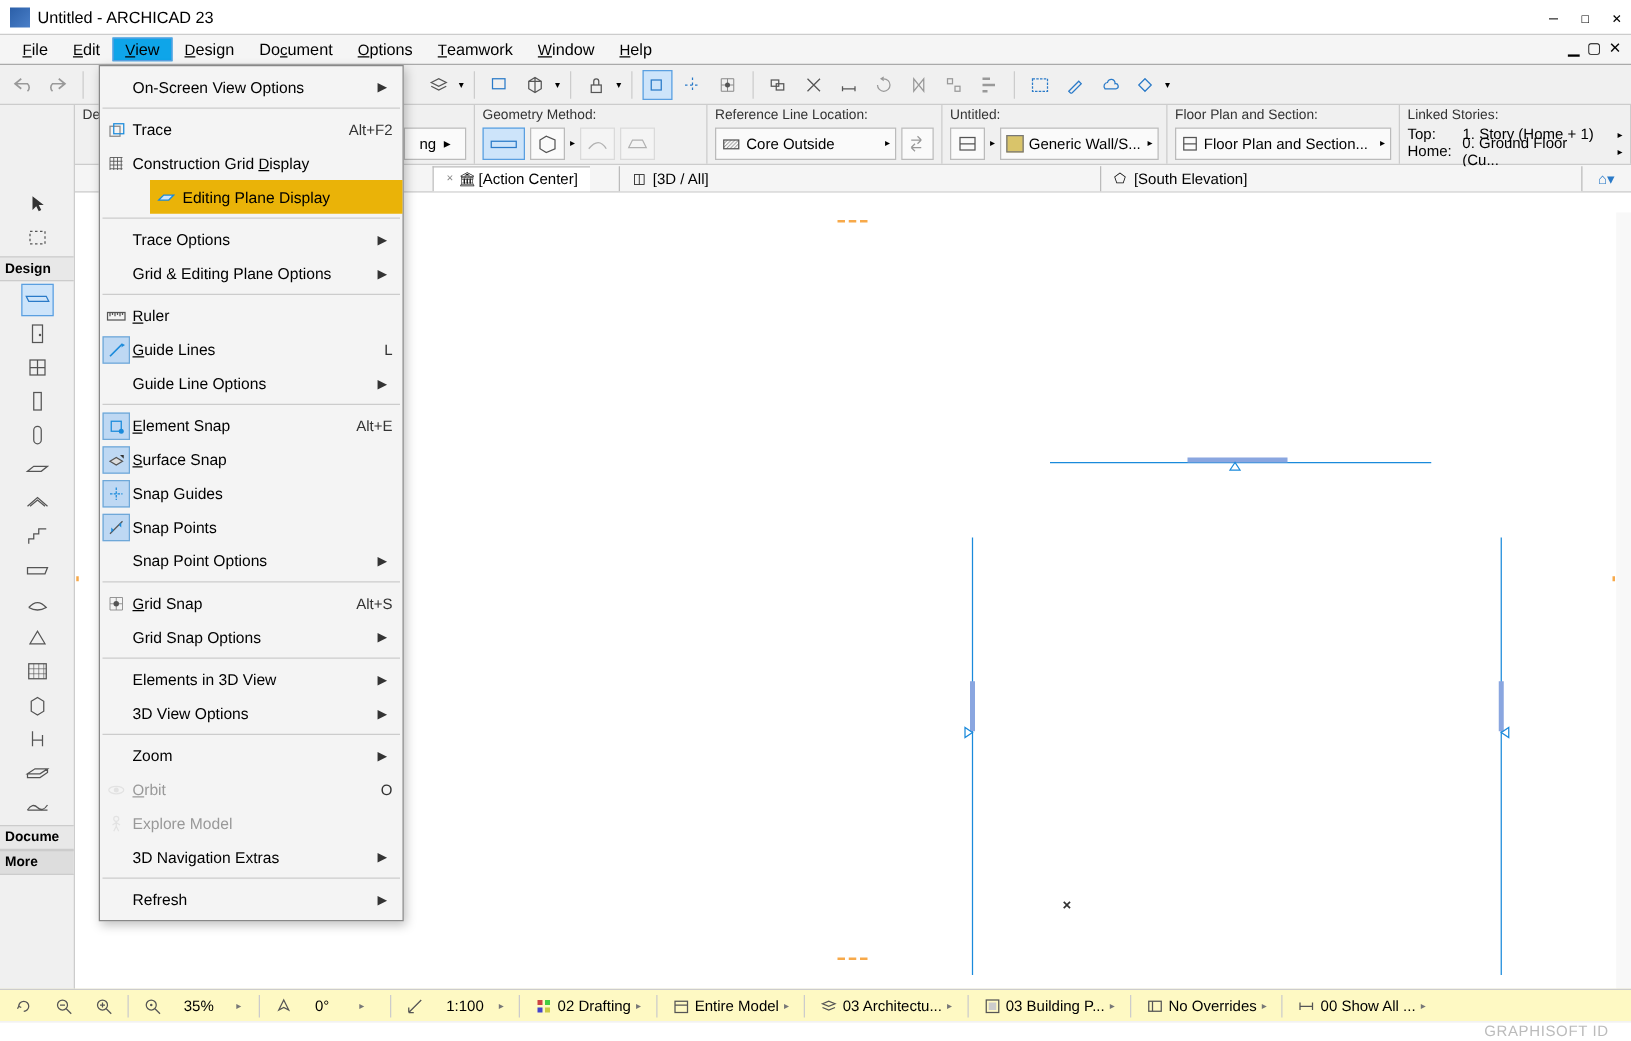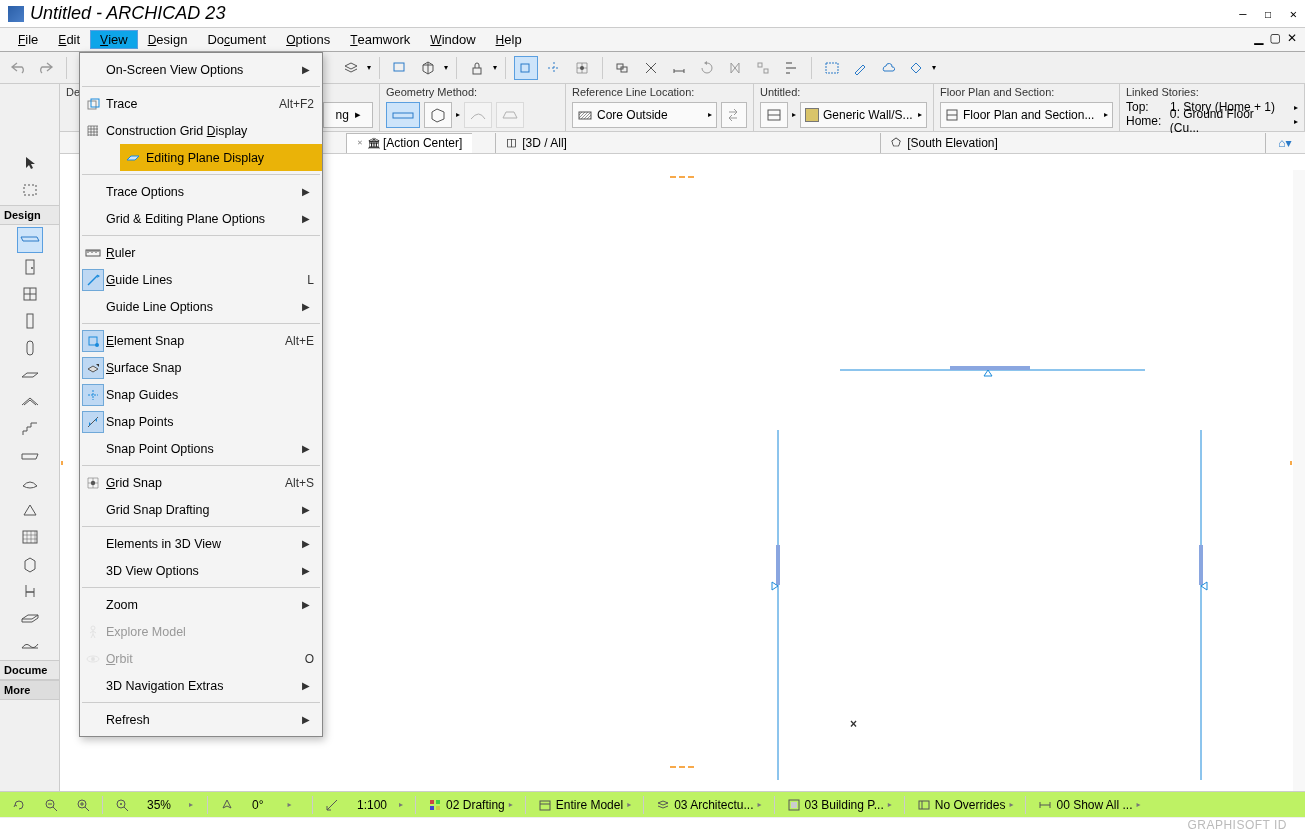--- a/index.html
+++ b/index.html
@@ -1,21 +1,21 @@
 <!DOCTYPE html>
 <html><head>
 <meta charset="utf-8">
 <style>
 * { margin: 0; padding: 0; box-sizing: border-box; font-family: "Segoe UI", Tahoma, sans-serif; font-size: 12px; }
 body { background: #fff; overflow: hidden; width: 1305px; height: 833px; position: relative; }
 
 
 .titlebar { height: 28px; display: flex; align-items: center; padding: 0 8px; border-bottom: 1px solid #ccc; }
 .titlebar .app-icon { width: 16px; height: 16px; background: linear-gradient(135deg,#2b5fa8,#4a7fc8); margin-right: 6px; }
-.titlebar .title { flex: 1; font-size: 18px; font-style: italic; }
+.titlebar .title { flex: 1; font-size: 13px; }
 .titlebar .win-controls { display: flex; gap: 18px; font-size: 14px; }
 .titlebar .win-controls span { cursor: pointer; font-family: Consolas, monospace; }
 
 
 .menubar { height: 24px; display: flex; align-items: center; padding: 0 8px; border-bottom: 1px solid #aaa; background: #f5f5f5; position:relative;}
 .menubar .menu { padding: 2px 10px; cursor: pointer; font-size: 13px; }
 .menubar .menu u { text-decoration: underline; }
 .menubar .menu.active { background: #0ea5e9; border: 1px solid #5a9fe0; padding: 1px 9px; }
 .menubar .doc-icons { position:absolute; right:6px; top:3px; display:flex; gap:2px; font-size:11px;}
 .menubar .doc-icons span { cursor:pointer; padding:0 2px;}
@@ -60,21 +60,21 @@
 .toolcol { display:flex; flex-direction:column; align-items:center; gap:1px; padding:2px 0;}
 .toolcol .tool { width:26px; height:26px; display:flex; align-items:center; justify-content:center; cursor:pointer; border:1px solid transparent;}
 .toolcol .tool.sel { background:#cde4fa; border-color:#5a9fe0;}
 
 
 .canvas { position:absolute; left:60px; top:170px; right:12px; bottom:42px; background:#fff; }
 .canvas .orange { position:absolute; border-top:2px dashed #f7a94a; width:24px;}
 .canvas svg { width:100%; height:100%;}
 
 
-.bottombar { position:absolute; bottom:16px; left:0; right:0; height:26px; background:#bef264; border-top:1px solid #ccc; display:flex; align-items:center; padding:0 6px; gap:6px; font-size:11px;}
+.bottombar { position:absolute; bottom:16px; left:0; right:0; height:26px; background:#fef9c3; border-top:1px solid #ccc; display:flex; align-items:center; padding:0 6px; gap:6px; font-size:11px;}
 .bb-btn { padding:2px 6px; display:inline-flex; align-items:center; gap:4px; cursor:pointer;}
 .bb-sep { width:1px; height:18px; background:#ccc;}
 .bb-arrow { font-size:8px; color:#777;}
 
 
 .statusbar { position:absolute; bottom:0; left:0; right:0; height:16px; background:#fff; border-top:1px solid #eee; text-align:right; padding-right:18px; font-size:11px; color:#bbb; letter-spacing:0.5px;}
 
 
 .rightstrip { position:absolute; right:0; top:170px; width:12px; bottom:42px; background:#f8f8f8;}
 
@@ -622,60 +622,60 @@
         <svg width="14" height="14">
           <path d="M2 2 H12 M2 7 H12 M2 12 H12 M2 2 V12 M7 2 V12 M12 2 V12" stroke="#888" stroke-width="0.7"></path>
           <circle cx="7" cy="7" r="2.2" fill="#555"></circle>
         </svg>
       </span>
       <span class="dd-label"><u>G</u>rid Snap</span>
       <span class="dd-accel">Alt+S</span>
     </div>
     <div class="dd-item">
       <span class="dd-icon"></span>
-      <span class="dd-label">Grid Snap Drafting</span>
+      <span class="dd-label">Grid Snap Options</span>
       <span class="dd-arrow">▶</span>
     </div>
     <div class="dd-sep"></div>
     <div class="dd-item">
       <span class="dd-icon"></span>
       <span class="dd-label">Elements in 3D View</span>
       <span class="dd-arrow">▶</span>
     </div>
     <div class="dd-item">
       <span class="dd-icon"></span>
       <span class="dd-label">3D View Options</span>
       <span class="dd-arrow">▶</span>
     </div>
     <div class="dd-sep"></div>
     <div class="dd-item">
       <span class="dd-icon"></span>
       <span class="dd-label">Zoom</span>
       <span class="dd-arrow">▶</span>
+    </div>
+    <div class="dd-item disabled">
+      <span class="dd-icon">
+        <svg width="14" height="14">
+          <ellipse cx="7" cy="7" rx="6" ry="3" stroke="#888" fill="none"></ellipse>
+          <circle cx="7" cy="7" r="2" fill="#888"></circle>
+        </svg>
+      </span>
+      <span class="dd-label"><u>O</u>rbit</span>
+      <span class="dd-accel">O</span>
     </div>
     <div class="dd-item disabled">
       <span class="dd-icon">
         <svg width="12" height="14">
           <circle cx="6" cy="3" r="2" stroke="#888" fill="none"></circle>
           <path d="M6 5 V9 M6 6 L3 8 M6 6 L9 8 M6 9 L4 13 M6 9 L8 13" stroke="#888" fill="none"></path>
         </svg>
       </span>
       <span class="dd-label">Explore Model</span>
       <span style="width: 12px;"></span>
     </div>
-    <div class="dd-item disabled">
-      <span class="dd-icon">
-        <svg width="14" height="14">
-          <ellipse cx="7" cy="7" rx="6" ry="3" stroke="#888" fill="none"></ellipse>
-          <circle cx="7" cy="7" r="2" fill="#888"></circle>
-        </svg>
-      </span>
-      <span class="dd-label"><u>O</u>rbit</span>
-      <span class="dd-accel">O</span>
-    </div>
     <div class="dd-item">
       <span class="dd-icon"></span>
       <span class="dd-label">3D Navigation Extras</span>
       <span class="dd-arrow">▶</span>
     </div>
     <div class="dd-sep"></div>
     <div class="dd-item">
       <span class="dd-icon"></span>
       <span class="dd-label">Refresh</span>
       <span class="dd-arrow">▶</span>

